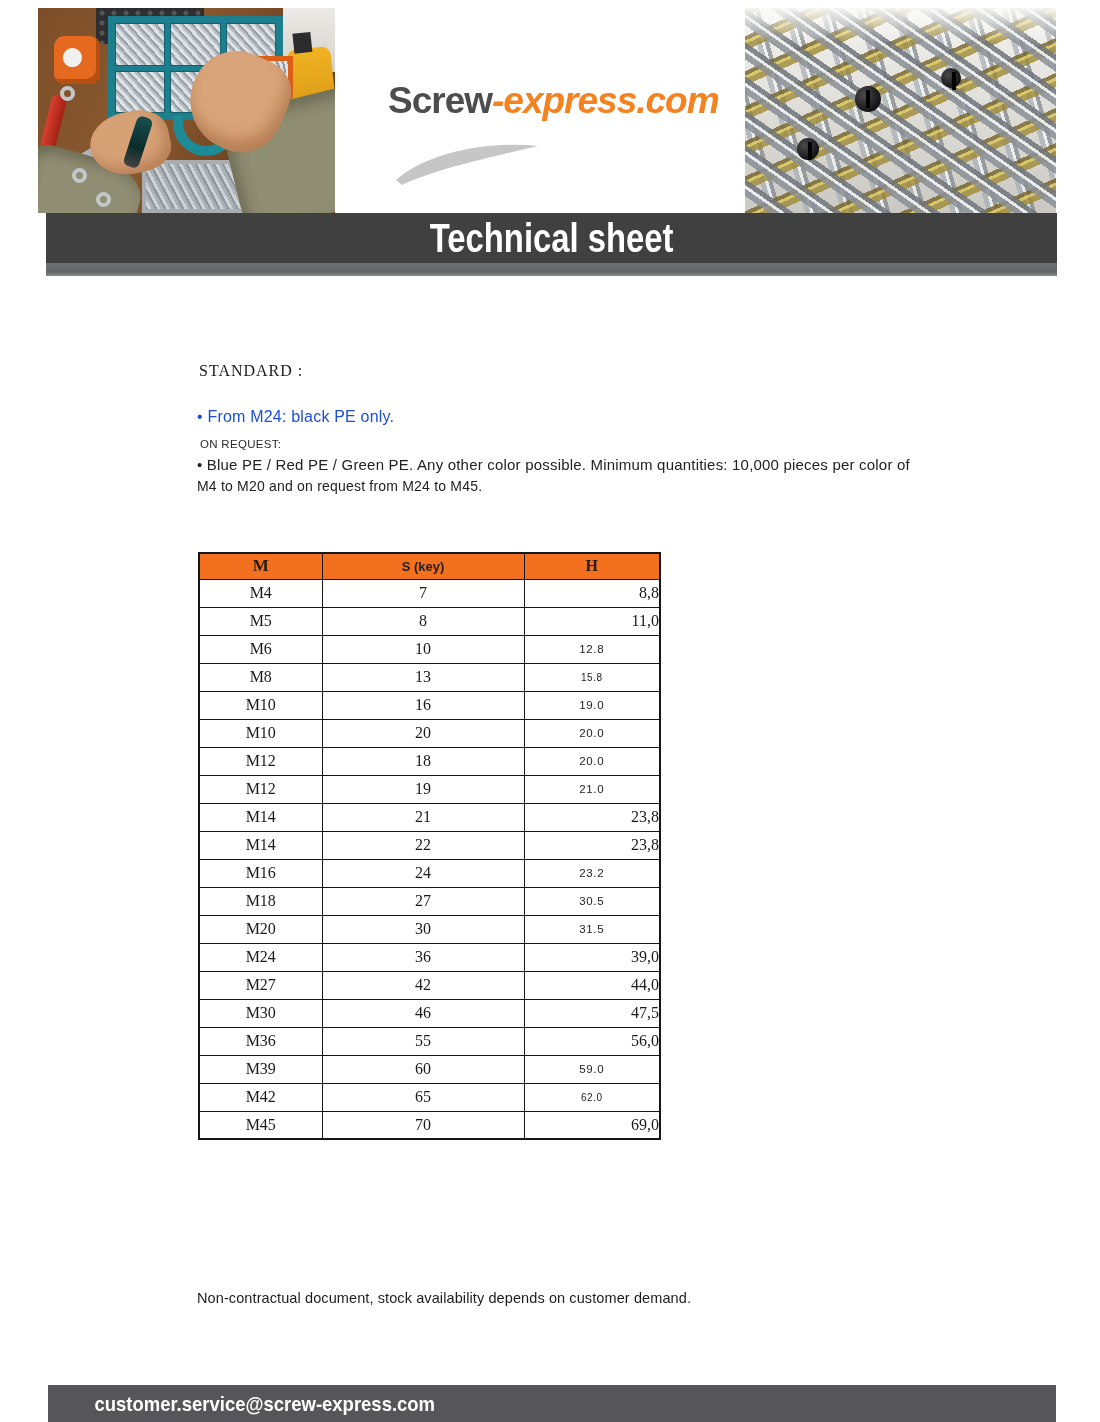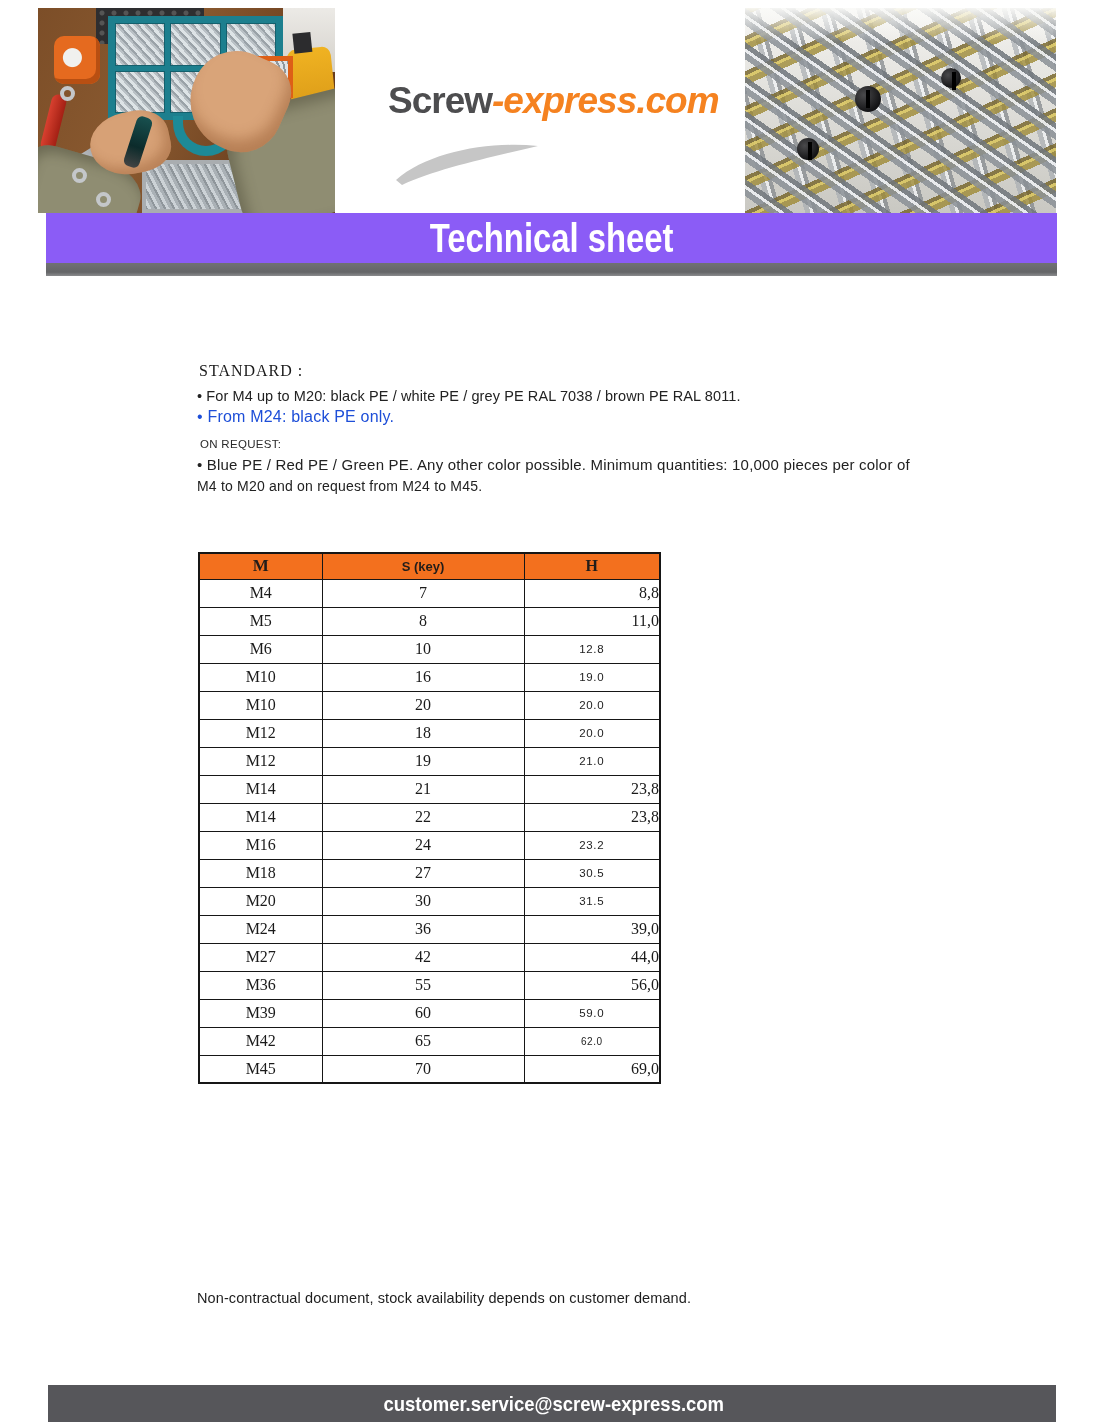--- a/index.html
+++ b/index.html
@@ -65,21 +65,21 @@
   .pr-head.h3 { left:52px; top:130px; width:22px; height:22px; }
 
   
   .logo-block { position:absolute; left:388px; top:80px; width:352px; }
   .logo-text { font-weight:bold; font-size:37px; letter-spacing:-1px; white-space:nowrap; }
   .logo-dark { color:#4d4d4f; }
   .logo-orange { color:#f58220; font-style:italic; }
   .logo-swoosh { position:absolute; left:4px; top:56px; }
 
   
-  .banner { position:absolute; left:46px; top:213px; width:1011px; height:50px; background:#8b5cf6;
+  .banner { position:absolute; left:46px; top:213px; width:1011px; height:50px; background:#404040;
     display:flex; align-items:center; justify-content:center; }
   .banner-title { color:#ffffff; font-weight:bold; font-size:40px; letter-spacing:0px;
     transform:scaleX(.82); white-space:nowrap; }
   .banner-strip { position:absolute; left:46px; top:263px; width:1011px; height:13px;
     background:linear-gradient(180deg,#707173 0%,#646567 70%,#8a8b8d 100%); }
 
   
   .std-heading { position:absolute; left:199px; top:362px; font-family:"Liberation Serif", serif;
     font-size:16px; letter-spacing:1px; color:#1a1a1a; }
   .std-b1 { position:absolute; left:197px; top:388px; font-size:14.5px; color:#222; letter-spacing:.1px; }
@@ -99,21 +99,21 @@
   th.hdr-s { font-family:"Liberation Sans", sans-serif; font-size:13px; font-weight:600; }
   th.hdr-h { font-family:"Liberation Serif", serif; font-size:16px; font-weight:600; }
   td.cell-m, td.cell-s { font-family:"Liberation Serif", serif; font-size:16px; }
   td.h-serif { font-family:"Liberation Serif", serif; font-size:16px;text-align:right; }
   td.h-sans { font-family:"Liberation Sans", sans-serif; font-size:11.5px; letter-spacing:.6px; color:#222; }
   td.h-sans-small { font-family:"Liberation Sans", sans-serif; font-size:10px; letter-spacing:.5px; color:#222; }
 
   
   .footer-note { position:absolute; left:197px; top:1290px; font-size:14.5px; color:#1d1d1d; letter-spacing:.1px; }
   .footer-bar { position:absolute; left:48px; top:1385px; width:1008px; height:37px; background:#56565a;
-    display:flex; align-items:center; justify-content:center; padding-right:62px;padding-left:19px; }
+    display:flex; align-items:center; justify-content:flex-start; padding-right:62px; }
   .footer-email { color:#ffffff; font-weight:bold; font-size:21px; transform:scaleX(.88);
     transform-origin:right center; white-space:nowrap; letter-spacing:0; }
 </style>
 </head>
 <body>
 
 <div class="page">
 
   <div class="photo photo-left">
     <div class="pl-pegboard"></div>
@@ -159,21 +159,20 @@
     <div class="pr-head h2"></div>
     <div class="pr-head h3"></div>
   </div>
 
   <div class="banner">
     <div class="banner-title">Technical sheet</div>
   </div>
   <div class="banner-strip"></div>
 
   <div class="std-heading">STANDARD :</div>
-  <div class="std-b1">• For M4 up to M20: black PE / white PE / grey PE RAL 7038 / brown PE RAL 8011.</div>
   <div class="std-b2">• From M24: black PE only.</div>
 
   <div class="req-heading">ON REQUEST:</div>
   <div class="req-l1">• Blue PE / Red PE / Green PE. Any other color possible. Minimum quantities: 10,000 pieces per color of</div>
   <div class="req-l2">M4 to M20 and on request from M24 to M45.</div>
 
   <table class="spec-table">
     <thead>
       <tr>
         <th class="col-m hdr-m">M</th>
@@ -191,20 +190,25 @@
           <td class="cell-m">M5</td>
           <td class="cell-s">8</td>
           <td class="h-serif">11,0</td>
         </tr>
         <tr>
           <td class="cell-m">M6</td>
           <td class="cell-s">10</td>
           <td class="h-sans">12.8</td>
         </tr>
         <tr>
+          <td class="cell-m">M8</td>
+          <td class="cell-s">13</td>
+          <td class="h-sans-small">15.8</td>
+        </tr>
+        <tr>
           <td class="cell-m">M10</td>
           <td class="cell-s">16</td>
           <td class="h-sans">19.0</td>
         </tr>
         <tr>
           <td class="cell-m">M10</td>
           <td class="cell-s">20</td>
           <td class="h-sans">20.0</td>
         </tr>
         <tr>
@@ -246,20 +250,25 @@
           <td class="cell-m">M24</td>
           <td class="cell-s">36</td>
           <td class="h-serif">39,0</td>
         </tr>
         <tr>
           <td class="cell-m">M27</td>
           <td class="cell-s">42</td>
           <td class="h-serif">44,0</td>
         </tr>
         <tr>
+          <td class="cell-m">M30</td>
+          <td class="cell-s">46</td>
+          <td class="h-serif">47,5</td>
+        </tr>
+        <tr>
           <td class="cell-m">M36</td>
           <td class="cell-s">55</td>
           <td class="h-serif">56,0</td>
         </tr>
         <tr>
           <td class="cell-m">M39</td>
           <td class="cell-s">60</td>
           <td class="h-sans">59.0</td>
         </tr>
         <tr>

